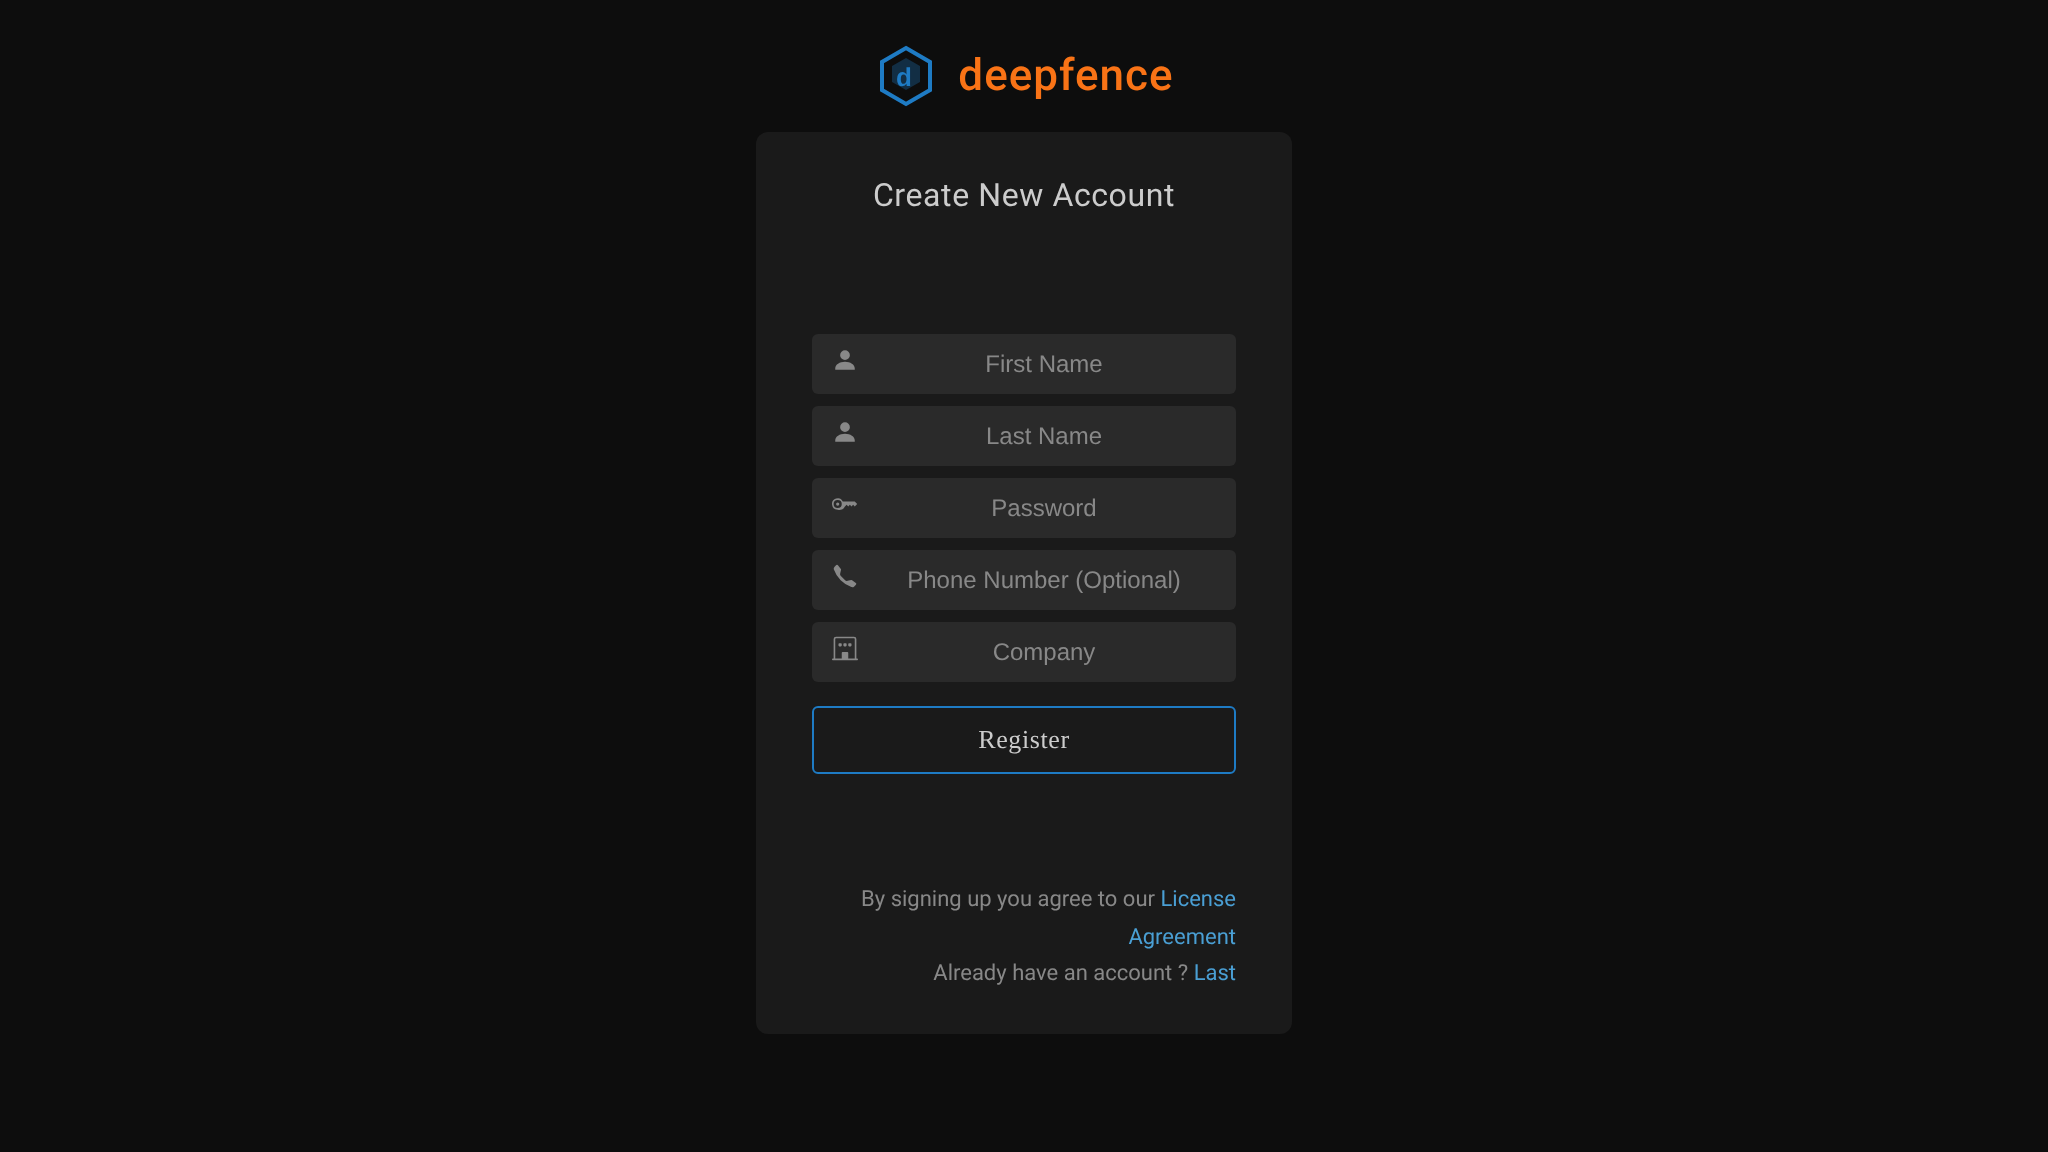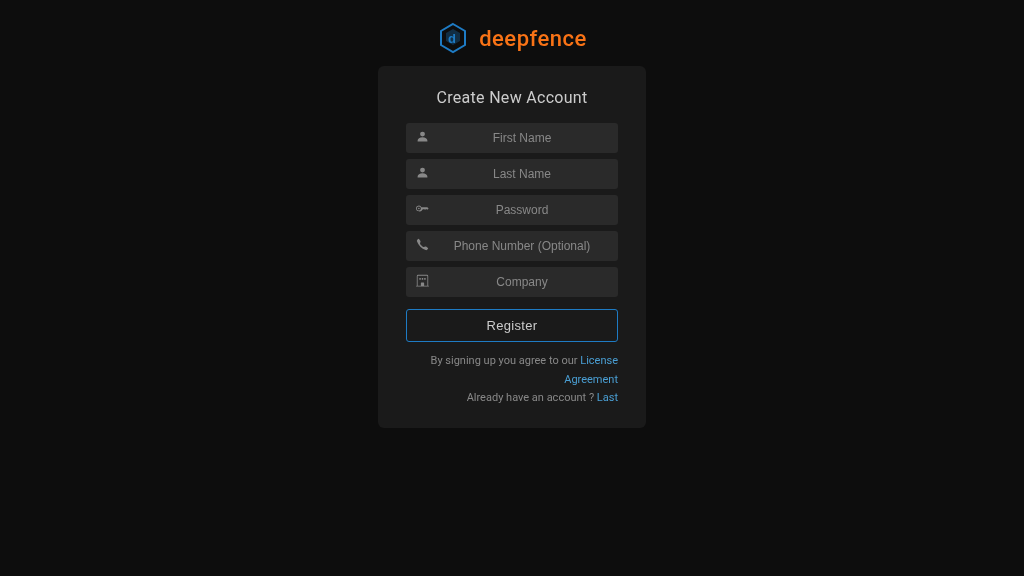--- a/index.html
+++ b/index.html
@@ -42,20 +42,21 @@
     }
 
     .card {
       background-color: #1a1a1a;
       border-radius: 6px;
       padding: 22px 28px 20px 28px;
       width: 268px;
       display: flex;
       flex-direction: column;
       align-items: center;
+      gap: 44px;
     }
 
     .card-title {
       color: #cccccc;
       font-size: 16px;
       font-weight: 400;
       margin-bottom: 16px;
       letter-spacing: 0.3px;
     }
 
@@ -102,20 +103,21 @@
       width: 100%;
       background-color: transparent;
       border: 1.5px solid #1e7bc4;
       border-radius: 3px;
       color: #cccccc;
       font-size: 13px;
       padding: 8px;
       cursor: pointer;
       margin-top: 6px;
       letter-spacing: 0.3px;
+      font-family: Liberation Serif, serif;
     }
 
     .footer-text {
       margin-top: 10px;
       color: #888888;
       font-size: 11px;
       text-align: right;
       line-height: 1.7;
     }
 

